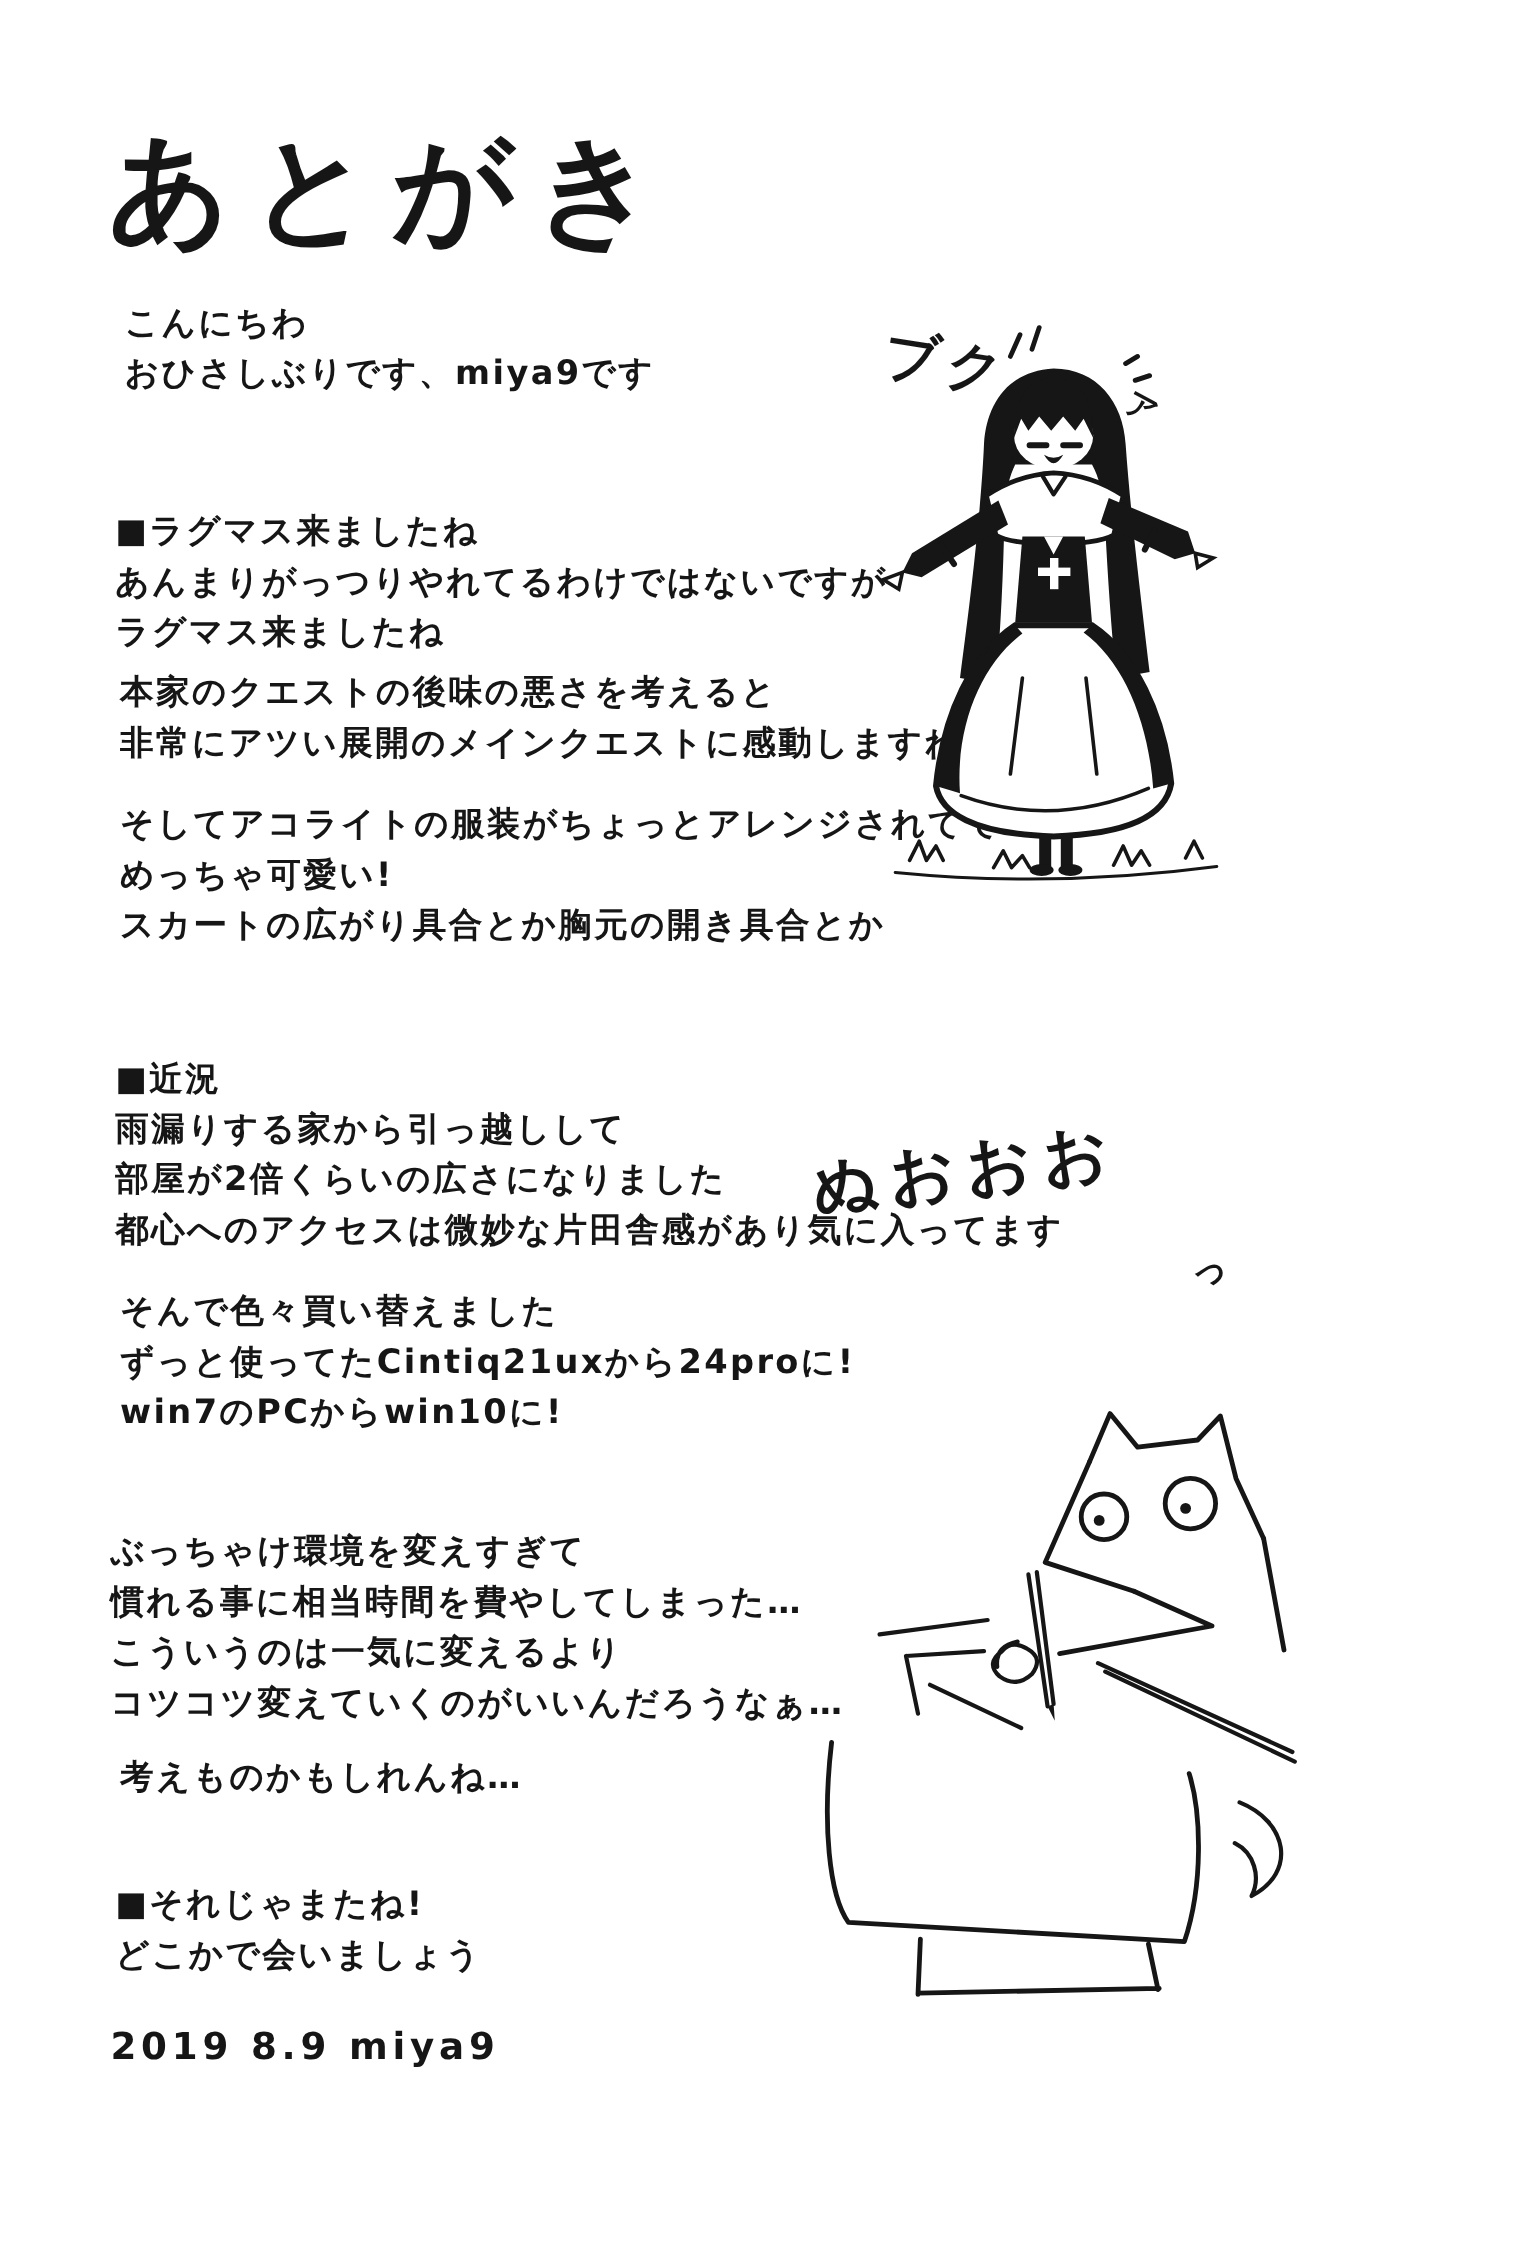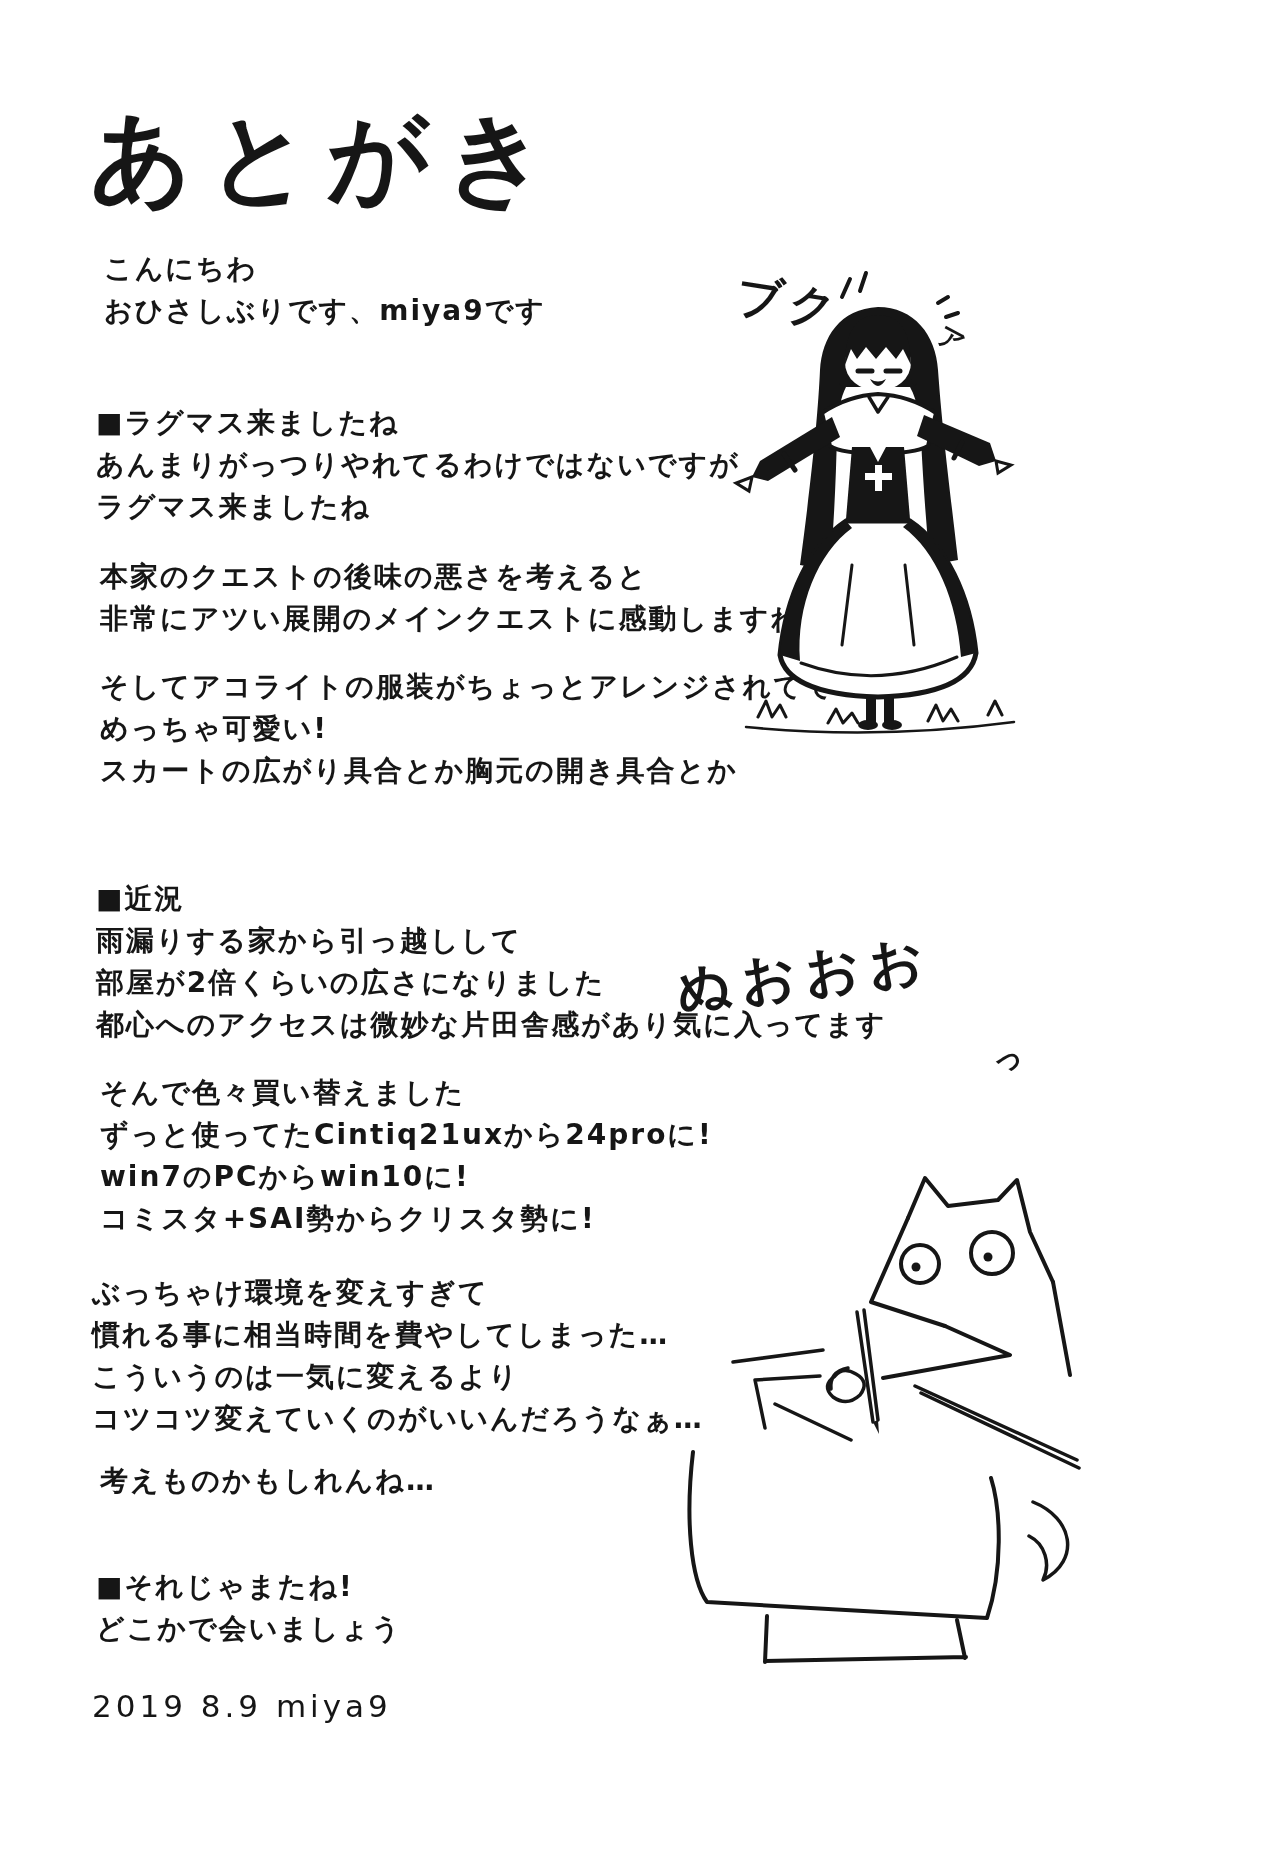--- a/index.html
+++ b/index.html
@@ -6,42 +6,42 @@
   .page{
     position:relative;width:1280px;height:1871px;background:#ffffff;
     font-family:"DejaVu Sans",sans-serif;color:#161616;overflow:hidden;
   }
   .title{
     position:absolute;left:90px;top:92px;font-size:100px;font-weight:bold;
     letter-spacing:16px;white-space:pre;
   }
   .para{position:absolute;font-size:28px;font-weight:bold;line-height:42px;letter-spacing:2px;}
   .line{white-space:pre;}
-  .date{position:absolute;left:92px;top:1688px;font-size:31px;font-weight:normal;letter-spacing:4px;white-space:pre;}
+  .date{position:absolute;left:92px;top:1688px;font-size:31px;font-weight:bold;letter-spacing:4px;white-space:pre;}
   .sfx{position:absolute;font-weight:bold;white-space:pre;color:#161616;}
   .sfx-girl{left:736px;top:272px;font-size:46px;transform:rotate(9deg);letter-spacing:6px;}
   .sfx-girl-small{left:938px;top:322px;font-size:26px;transform:rotate(28deg);}
   .sfx-cat{left:676px;top:938px;font-size:54px;transform:rotate(-7deg);letter-spacing:9px;}
   .sfx-cat-small{left:992px;top:1038px;font-size:30px;transform:rotate(-18deg);}
   svg{position:absolute;overflow:visible;}
   .ink{stroke:#161616;fill:none;stroke-linecap:round;stroke-linejoin:round;}
 </style>
 </head>
 <body>
 
 <div class="page">
 
   <div class="title">あとがき</div>
 
   <div class="para" style="left:104px;top:248px">
     <div class="line">こんにちわ</div>
     <div class="line">おひさしぶりです、miya9です</div>
   </div>
 
-  <div class="para" style="left:96px;top:402px">
+  <div class="para" style="left:96px;top:422px">
     <div class="line">■ラグマス来ましたね</div>
     <div class="line">あんまりがっつりやれてるわけではないですが</div>
     <div class="line">ラグマス来ましたね</div>
   </div>
 
   <div class="para" style="left:100px;top:556px">
     <div class="line">本家のクエストの後味の悪さを考えると</div>
     <div class="line">非常にアツい展開のメインクエストに感動しますね…</div>
   </div>
 
@@ -56,21 +56,20 @@
     <div class="line">■近況</div>
     <div class="line">雨漏りする家から引っ越しして</div>
     <div class="line">部屋が2倍くらいの広さになりました</div>
     <div class="line">都心へのアクセスは微妙な片田舎感があり気に入ってます</div>
   </div>
 
   <div class="para" style="left:100px;top:1072px">
     <div class="line">そんで色々買い替えました</div>
     <div class="line">ずっと使ってたCintiq21uxから24proに!</div>
     <div class="line">win7のPCからwin10に!</div>
-    <div class="line">コミスタ+SAI勢からクリスタ勢に!</div>
   </div>
 
   <div class="para" style="left:92px;top:1272px">
     <div class="line">ぶっちゃけ環境を変えすぎて</div>
     <div class="line">慣れる事に相当時間を費やしてしまった…</div>
     <div class="line">こういうのは一気に変えるより</div>
     <div class="line">コツコツ変えていくのがいいんだろうなぁ…</div>
   </div>
 
   <div class="para" style="left:100px;top:1460px">

